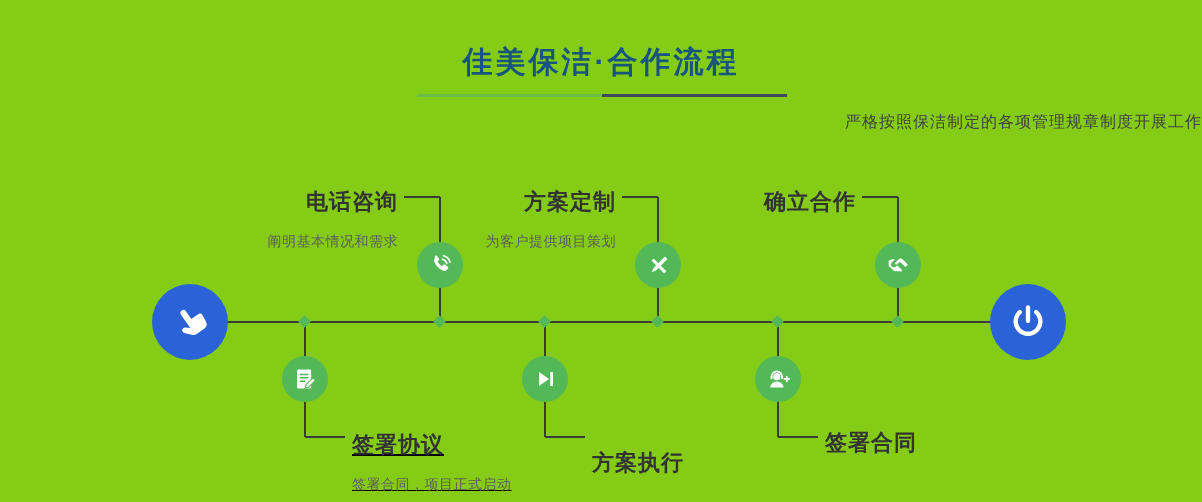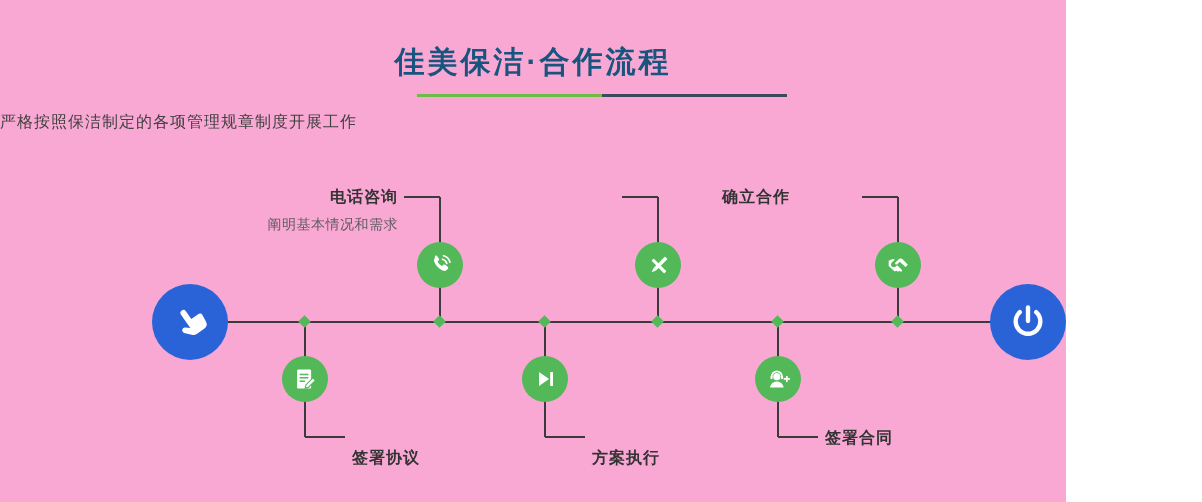--- a/index.html
+++ b/index.html
@@ -1,45 +1,45 @@
 <!DOCTYPE html>
 <html><head>
 <meta charset="utf-8">
 <style>
   html,body{margin:0;padding:0;background:#fff;}
   .canvas{
-    position:relative;width:1066px;height:502px;background:#f9a8d4;
+    position:relative;width:1202px;height:502px;background:#84cc16;
     font-family:"Liberation Sans","DejaVu Sans",sans-serif;overflow:hidden;
   }
   .page-title{
     position:absolute;top:42px;left:0;width:100%;text-align:center;
     font-size:30px;font-weight:bold;color:#17547e;letter-spacing:3px;z-index:2;
   }
   .divider{position:absolute;top:94px;left:417px;width:370px;height:3px;display:flex;z-index:1;}
   .divider .seg-green{width:50%;height:100%;background:#6cbd45;}
   .divider .seg-dark{width:50%;height:100%;background:#3c4a5c;}
   .page-subtitle{
-    position:absolute;top:112px;left:0;width:100%;text-align:left;
+    position:absolute;top:112px;left:0;width:100%;text-align:right;
     font-size:16px;color:#414141;letter-spacing:1px;z-index:2;
   }
   .main-line{position:absolute;left:200px;top:321px;width:810px;height:2px;background:#3b3b3b;z-index:1;}
   .vline{position:absolute;width:2px;background:#3b3b3b;z-index:1;}
   .hline{position:absolute;height:2px;background:#3b3b3b;z-index:1;}
   .diamond{position:absolute;width:9px;height:9px;background:#52b858;transform:rotate(45deg);z-index:2;}
   .end-circle{
     position:absolute;width:76px;height:76px;border-radius:50%;background:#2a63d8;
     display:flex;align-items:center;justify-content:center;z-index:3;
   }
   .step-circle{
     position:absolute;width:46px;height:46px;border-radius:50%;background:#52b858;
     display:flex;align-items:center;justify-content:center;z-index:3;
   }
   .label{position:absolute;z-index:2;}
-  .label .t{font-size:16px;font-weight:bold;color:#333;letter-spacing:1px;}
-  .label .d{font-size:14px;color:#5d5d5d;margin-top:8px;letter-spacing:0.5px;}
+  .label .t{font-size:22px;font-weight:bold;color:#333;letter-spacing:1px;}
+  .label .d{font-size:14px;color:#5d5d5d;margin-top:16px;letter-spacing:0.5px;}
   .label.top{text-align:right;width:200px;}
   .label.bottom{text-align:left;width:280px;}
   svg{display:block;}
 </style>
 </head>
 <body>
 
 <div class="canvas">
 
   <div class="page-title">佳美保洁·合作流程</div>
@@ -96,52 +96,57 @@
         <g transform="rotate(45 12 12)" fill="#fff">
           <rect x="10.4" y="2.2" width="3.2" height="14.5" rx="0.7"></rect>
           <path d="M10.4 16.7h3.2L12 20.6z"></path>
         </g>
         <g transform="rotate(-45 12 12)" fill="#fff">
           <rect x="10.6" y="4.5" width="2.8" height="16" rx="0.6"></rect>
         </g>
       </svg>
     </span>
   </div>
+  <div class="label top" style="left:416px;top:187px;">
+    <div class="t">方案定制</div>
+    <div class="d">为客户提供项目策划</div>
+  </div>
 
   <div class="vline" style="left:897px;top:197px;height:125px;"></div>
   <div class="hline" style="left:862px;top:196px;width:36px;"></div>
   <div class="diamond" style="left:893px;top:317px;"></div>
   <div class="step-circle" style="left:875px;top:242px;">
     <span>
       <svg width="28" height="28" viewBox="0 0 24 24" fill="#fff">
         <path d="M12.9 6.8l-3.1 3c-.45.45-.45 1.05 0 1.5.45.45 1.1.45 1.55 0l2.2-2.1 4.9 4.5 2-2-4.5-4.6c-.85-.85-2.1-.95-3.05-.3z"></path>
         <path d="M4 8.4l3.4-1.6 2 .4-2.7 2.6c-1 1-1 2.6 0 3.5 1 .9 2.55.9 3.55 0l1-1 4 3.7c.4.4.4 1.05 0 1.45-.4.4-1.1.4-1.5 0l-.6-.55-.45.45c-.4.4-1.1.4-1.5 0l-.7-.6-.3.3c-.4.4-1.1.4-1.5 0l-.65-.6-1.2-1L4 12.8z"></path>
       </svg>
     </span>
   </div>
-  <div class="label top" style="left:656px;top:187px;text-align:center;">
+  <div class="label top" style="left:656px;top:187px;">
     <div class="t">确立合作</div>
   </div>
 
   <div class="vline" style="left:304px;top:322px;height:115px;"></div>
   <div class="hline" style="left:305px;top:436px;width:40px;"></div>
   <div class="diamond" style="left:300px;top:317px;"></div>
   <div class="step-circle" style="left:282px;top:356px;">
     <span>
       <svg width="27" height="27" viewBox="0 0 24 24">
         <rect x="4.5" y="3" width="12.5" height="17" rx="1.2" fill="#fff"></rect>
         <g stroke="#52b858" stroke-width="1.3" stroke-linecap="round" fill="none">
           <path d="M7.3 7.5h6.8M7.3 10.5h6.8M7.3 13.5h3.8"></path>
         </g>
         <path d="M12.4 16.8l6.2-6.2 2.2 2.2-6.2 6.2-2.9.7z" fill="#fff" stroke="#52b858" stroke-width="1"></path>
       </svg>
     </span>
   </div>
-  <div class="label bottom" style="left:352px;top:448px;">
+  <div class="label bottom" style="left:352px;top:430px;text-decoration:underline;">
     <div class="t">签署协议</div>
+    <div class="d">签署合同，项目正式启动</div>
   </div>
 
   <div class="vline" style="left:544px;top:322px;height:115px;"></div>
   <div class="hline" style="left:545px;top:436px;width:40px;"></div>
   <div class="diamond" style="left:540px;top:317px;"></div>
   <div class="step-circle" style="left:522px;top:356px;">
     <span>
       <svg width="26" height="26" viewBox="0 0 24 24" fill="#fff">
         <path d="M6.5 5.5l9.2 6.5-9.2 6.5z"></path>
         <rect x="16.8" y="5.5" width="2.6" height="13" rx="0.6"></rect>

